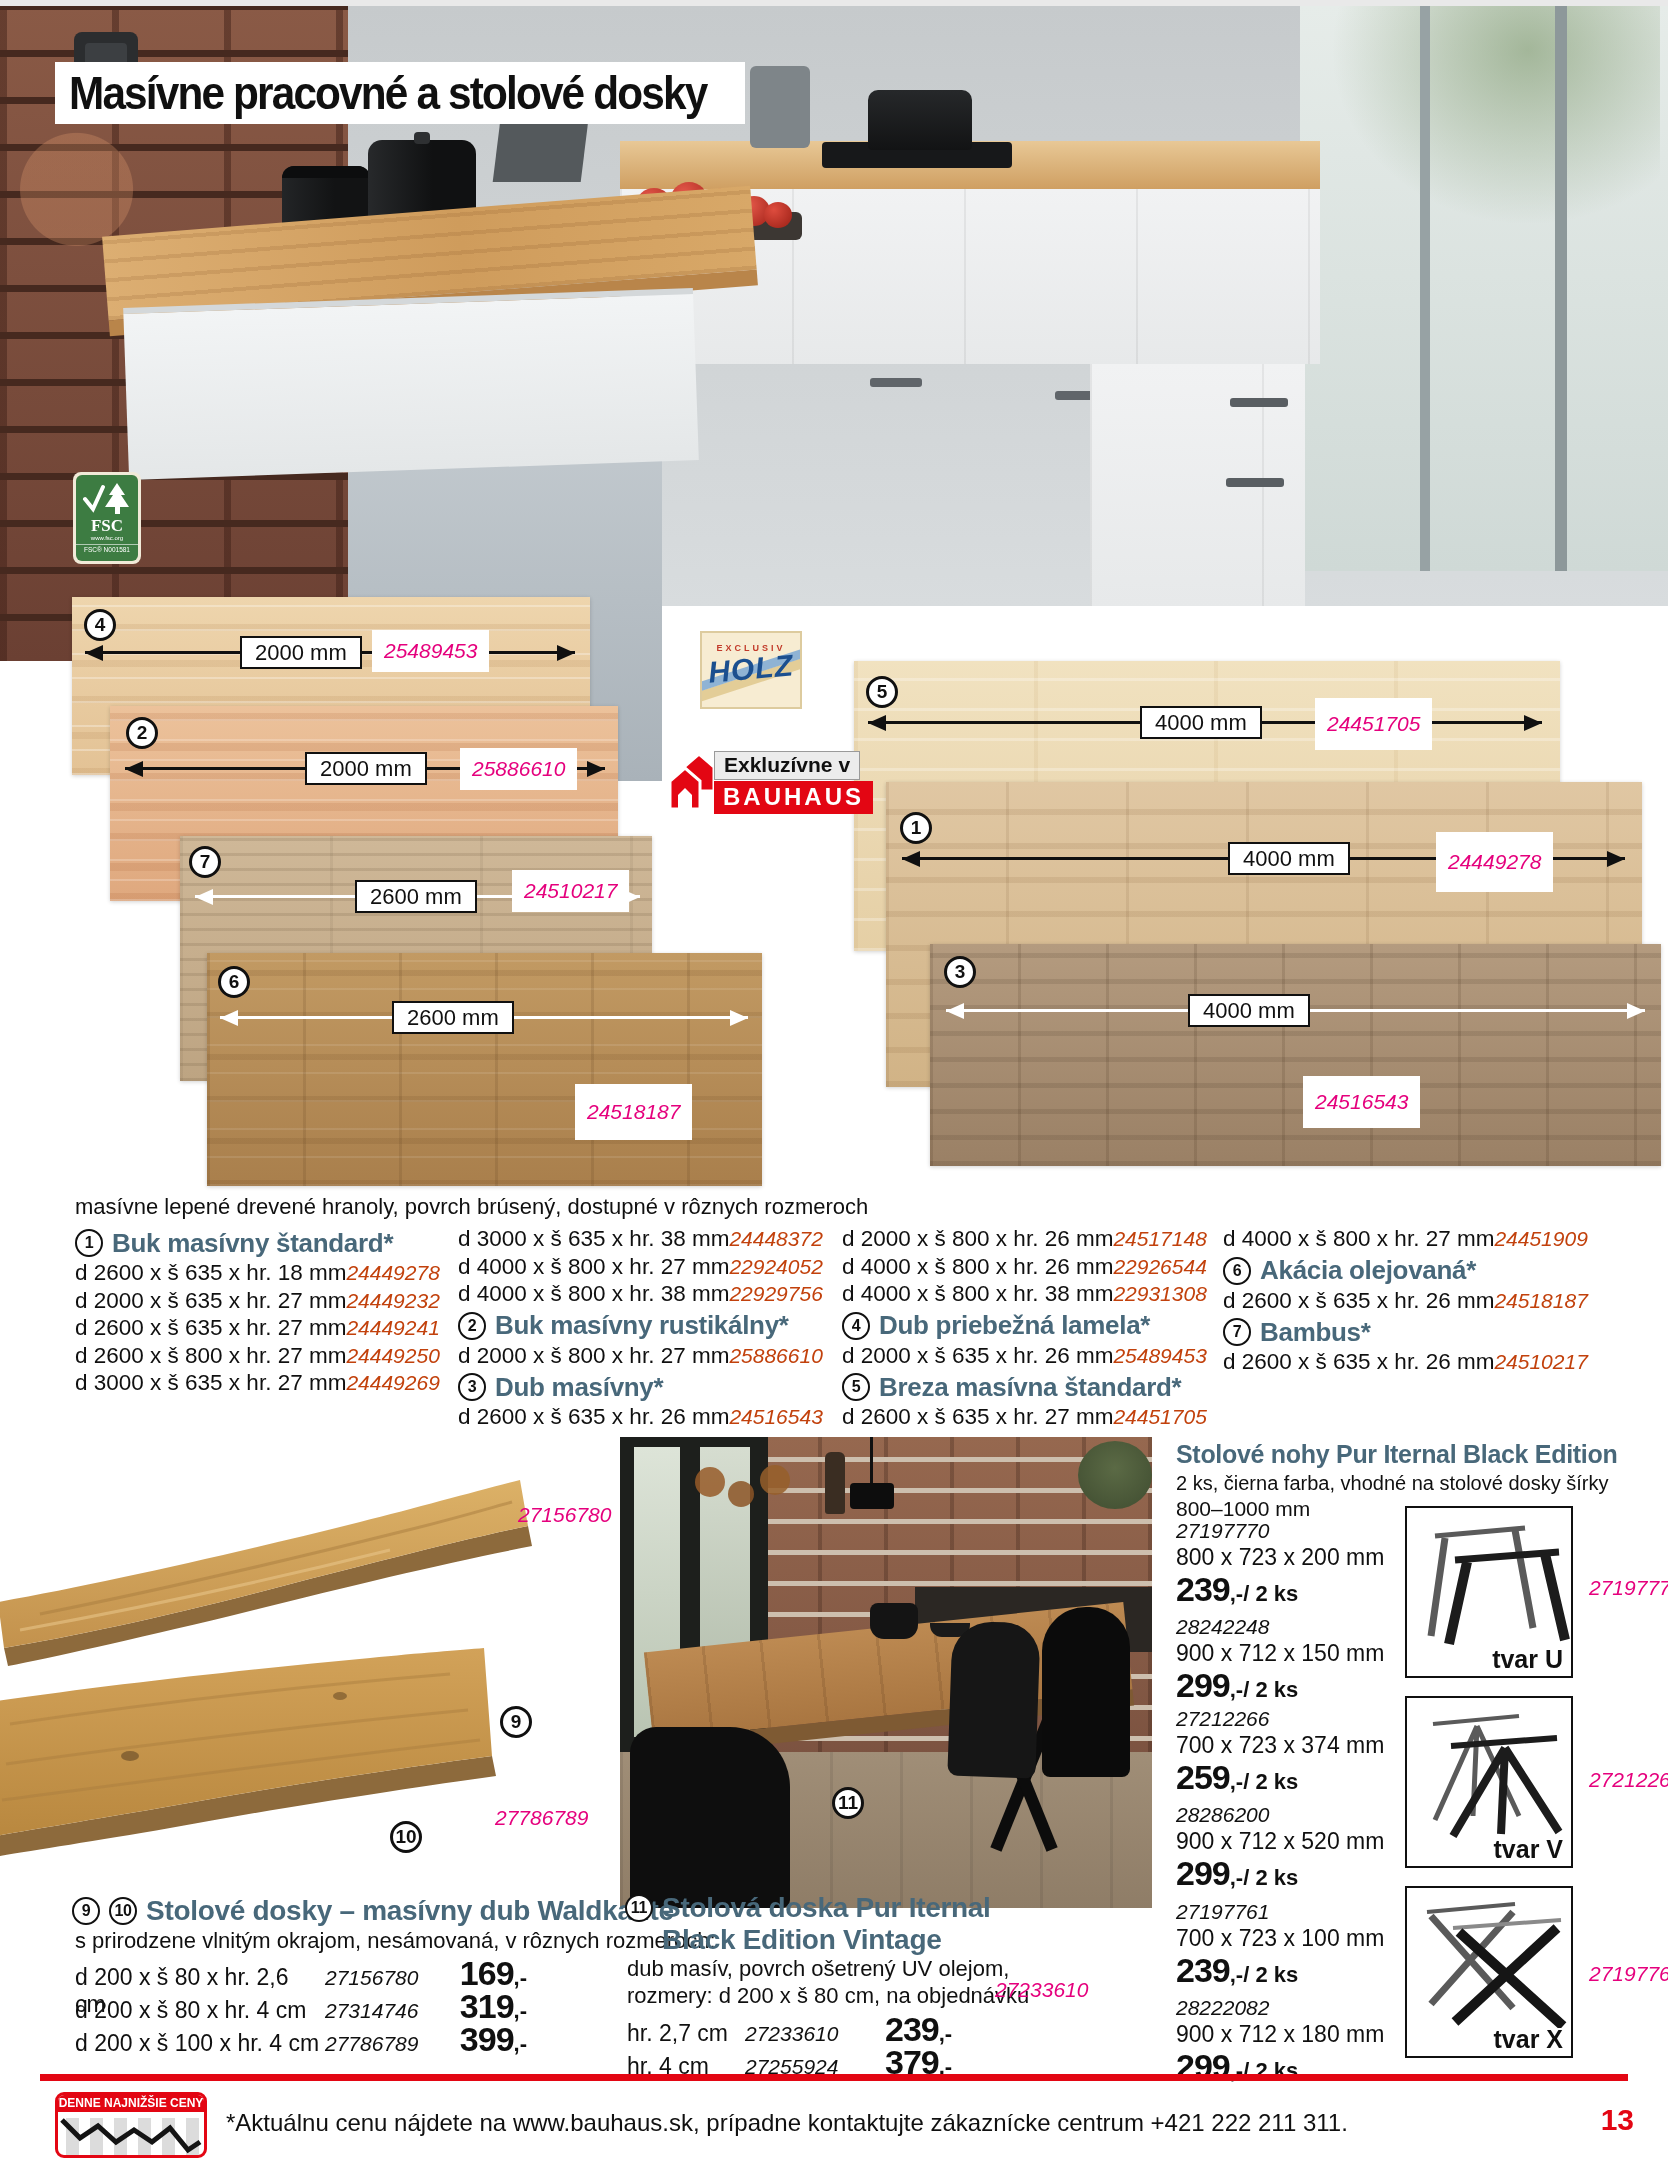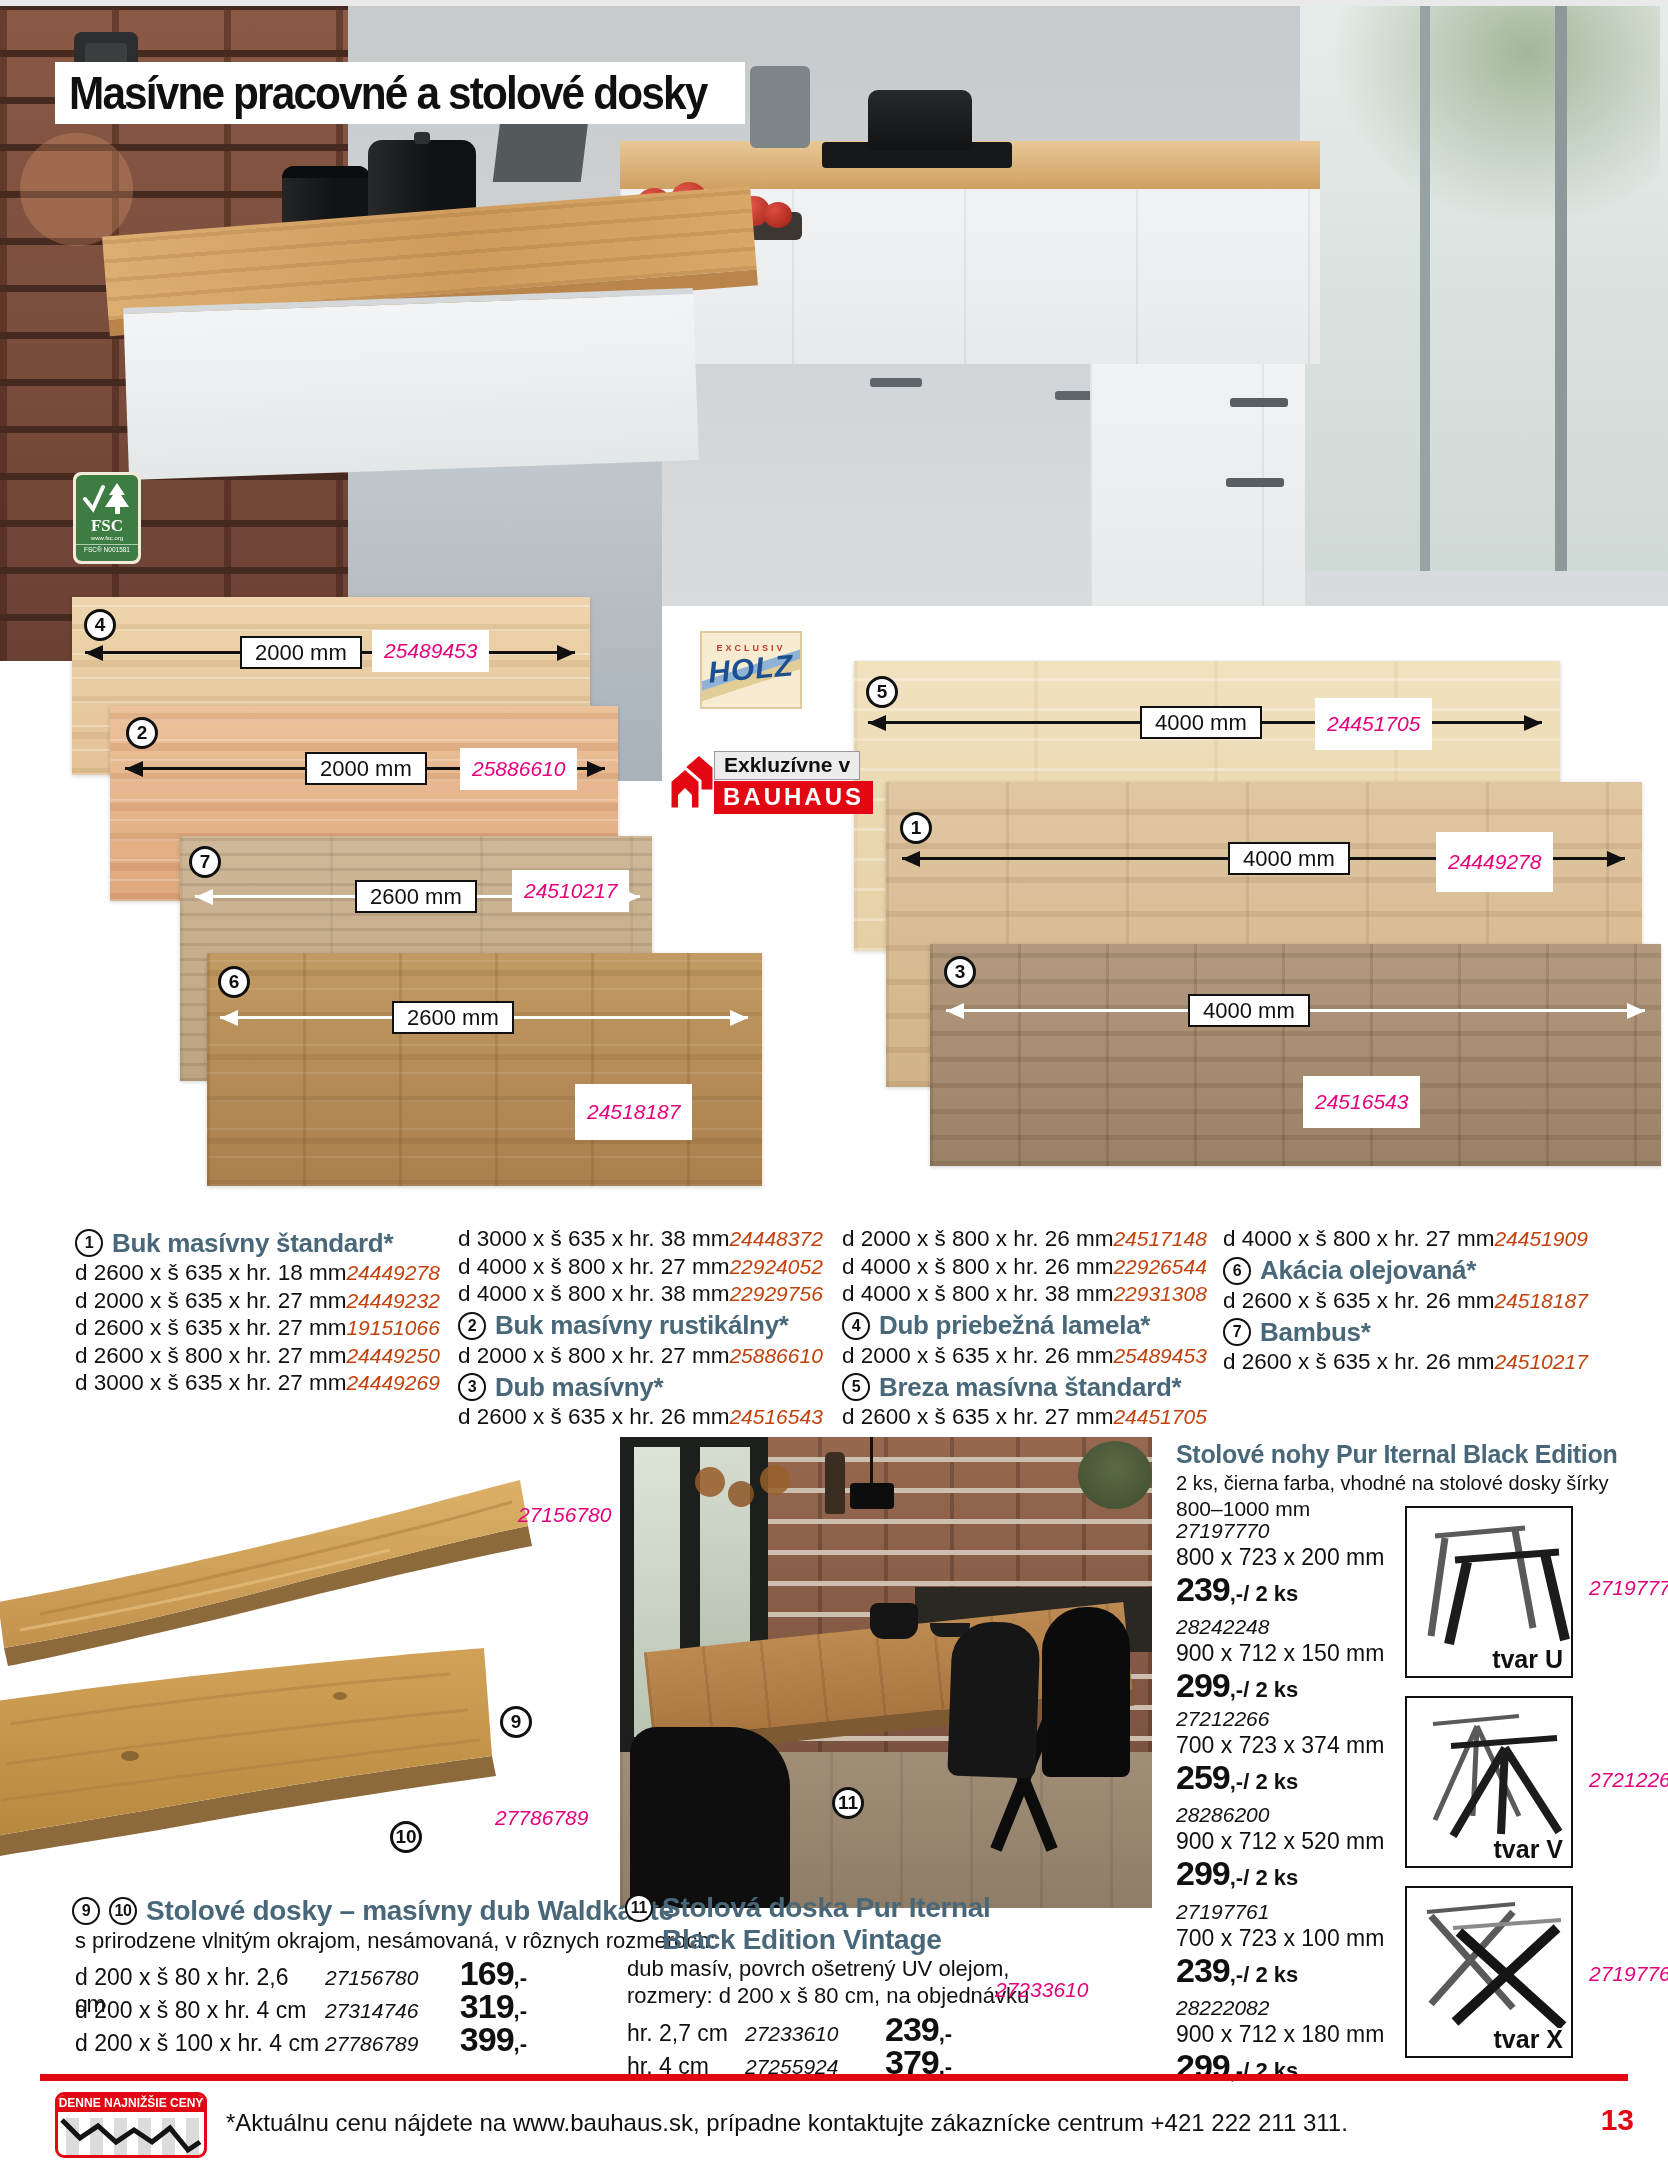--- a/index.html
+++ b/index.html
@@ -245,37 +245,38 @@
   <div class="exk" style="width:170px;height:64px">
     <svg width="56" height="62" viewBox="0 0 56 62" style="position:absolute;left:-2px;top:0">
       <path d="M18 16 L33 3 L48 16 V40 H18 Z" fill="#e30613" stroke="#fff" stroke-width="3"></path>
       <path d="M4 30 L19 17 L34 30 V58 H4 Z" fill="#e30613" stroke="#fff" stroke-width="3"></path>
       <path d="M12 44 L19 37 L26 44 V58 H12 Z" fill="#fff"></path>
     </svg>
     <div class="row1">Exkluzívne v</div>
     <div class="row2">BAUHAUS</div>
   </div>
 
+  <div class="intro" style="left:75px;top:1188px">masívne lepené drevené hranoly, povrch brúsený, dostupné v rôznych rozmeroch</div>
 
   <div class="cat-col" style="left:75px;top:1220px">
     <div class="cat-h">
       <span class="circle c28">1</span>
       <span>Buk masívny štandard*</span>
     </div>
     <div class="cat-row">
         <span class="d">d 2600 x š 635 x hr. 18 mm</span>
         <span class="a">24449278</span>
       </div>
     <div class="cat-row">
         <span class="d">d 2000 x š 635 x hr. 27 mm</span>
         <span class="a">24449232</span>
       </div>
     <div class="cat-row">
         <span class="d">d 2600 x š 635 x hr. 27 mm</span>
-        <span class="a">19151066</span>
+        <span class="a">24449241</span>
       </div>
     <div class="cat-row">
         <span class="d">d 2600 x š 800 x hr. 27 mm</span>
         <span class="a">24449250</span>
       </div>
     <div class="cat-row">
         <span class="d">d 3000 x š 635 x hr. 27 mm</span>
         <span class="a">24449269</span>
       </div>
   </div>

